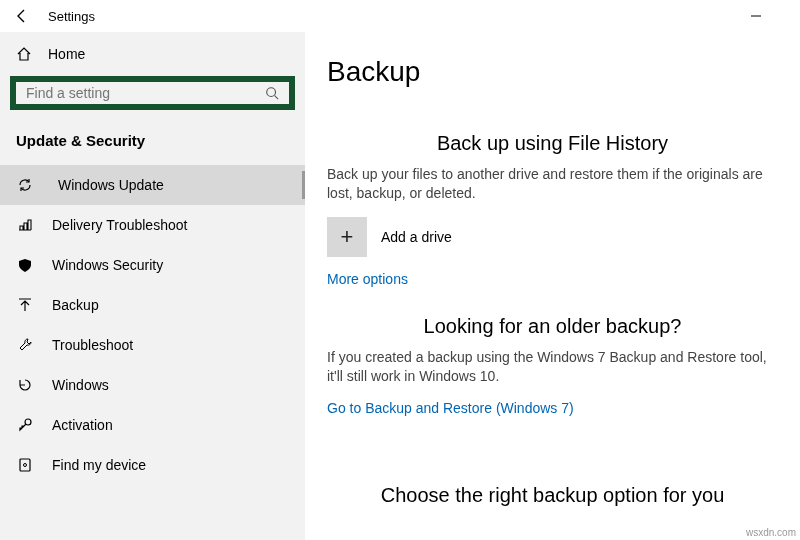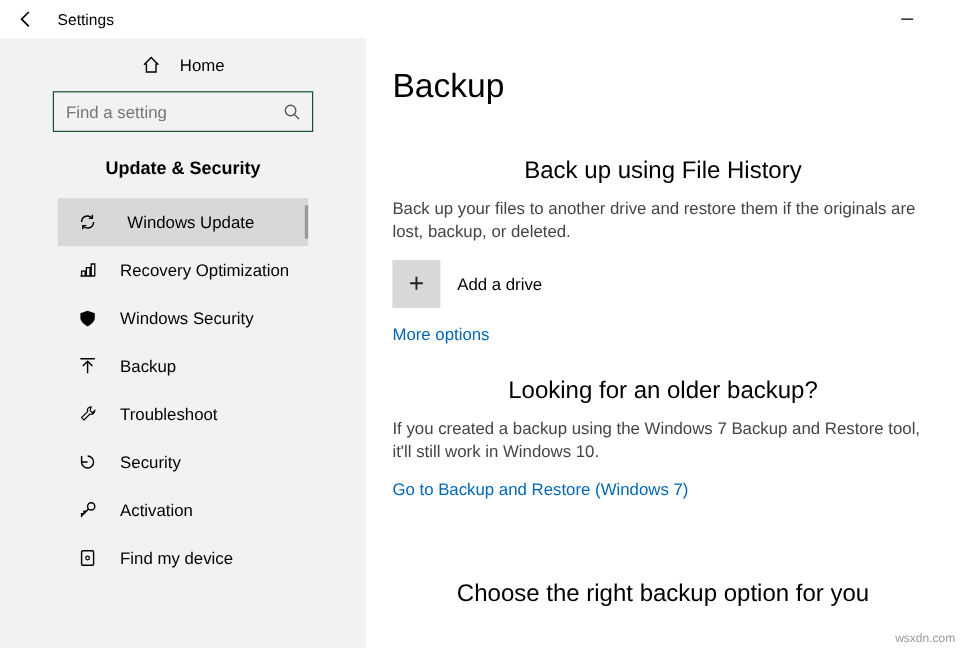--- a/index.html
+++ b/index.html
@@ -25,31 +25,30 @@
 .titlebar .min { width: 40px; text-align:center; font-size: 16px; color:#333; }
 
 .content { display: flex; flex: 1; min-height: 0; }
 
 .sidebar {
   width: 305px;
   background: #f2f2f2;
   display: flex;
   flex-direction: column;
   padding-top: 4px;
-  align-items: center;
 }
 .home-row {
   display:flex; align-items:center; gap: 16px;
   padding: 10px 16px;
   font-size: 14px;
 }
 .search-wrap { padding: 4px 10px 14px 10px; }
 .search {
   display:flex; align-items:center;
-  border: 1px solid #14532d;
+  border: 6px solid #14532d;
   background:#fff0;
   height: 34px;
   padding: 0 10px;
 }
 .search input {
   flex:1; border:none; outline:none; background:transparent;
   font-size: 14px; color:#666;
 }
 .search .sicon { color:#555; }
 
@@ -148,21 +147,21 @@
               </svg>
             </span>
           <span>Windows Update</span>
         </div>
         <div class="nav-item">
           <span class="nicon">
               <svg width="16" height="16" viewBox="0 0 16 16">
                 <path d="M2 13 h12 M3 13 v-4 h3 v4 M7 13 v-7 h3 v7 M11 13 v-10 h3 v10" stroke="#000" stroke-width="1.1" fill="none"></path>
               </svg>
             </span>
-          <span>Recovery Optimization</span>
+          <span>Delivery Troubleshoot</span>
         </div>
         <div class="nav-item">
           <span class="nicon">
               <svg width="16" height="16" viewBox="0 0 16 16">
                 <path d="M8 2 L14 4 V8 C14 12 8 15 8 15 C8 15 2 12 2 8 V4 Z" fill="#000"></path>
               </svg>
             </span>
           <span>Windows Security</span>
         </div>
         <div class="nav-item">
@@ -180,21 +179,21 @@
               </svg>
             </span>
           <span>Troubleshoot</span>
         </div>
         <div class="nav-item">
           <span class="nicon">
               <svg width="16" height="16" viewBox="0 0 16 16">
                 <path d="M8 3 a5 5 0 1 1 -5 5 M3 3 v5 h5" stroke="#000" stroke-width="1.2" fill="none"></path>
               </svg>
             </span>
-          <span>Security</span>
+          <span>Windows</span>
         </div>
         <div class="nav-item">
           <span class="nicon">
               <svg width="16" height="16" viewBox="0 0 16 16">
                 <circle cx="11" cy="5" r="3" stroke="#000" stroke-width="1.2" fill="none"></circle>
                 <path d="M9 7 L3 13 v-2 h2 v-2 h2" stroke="#000" stroke-width="1.2" fill="none"></path>
               </svg>
             </span>
           <span>Activation</span>
         </div>

